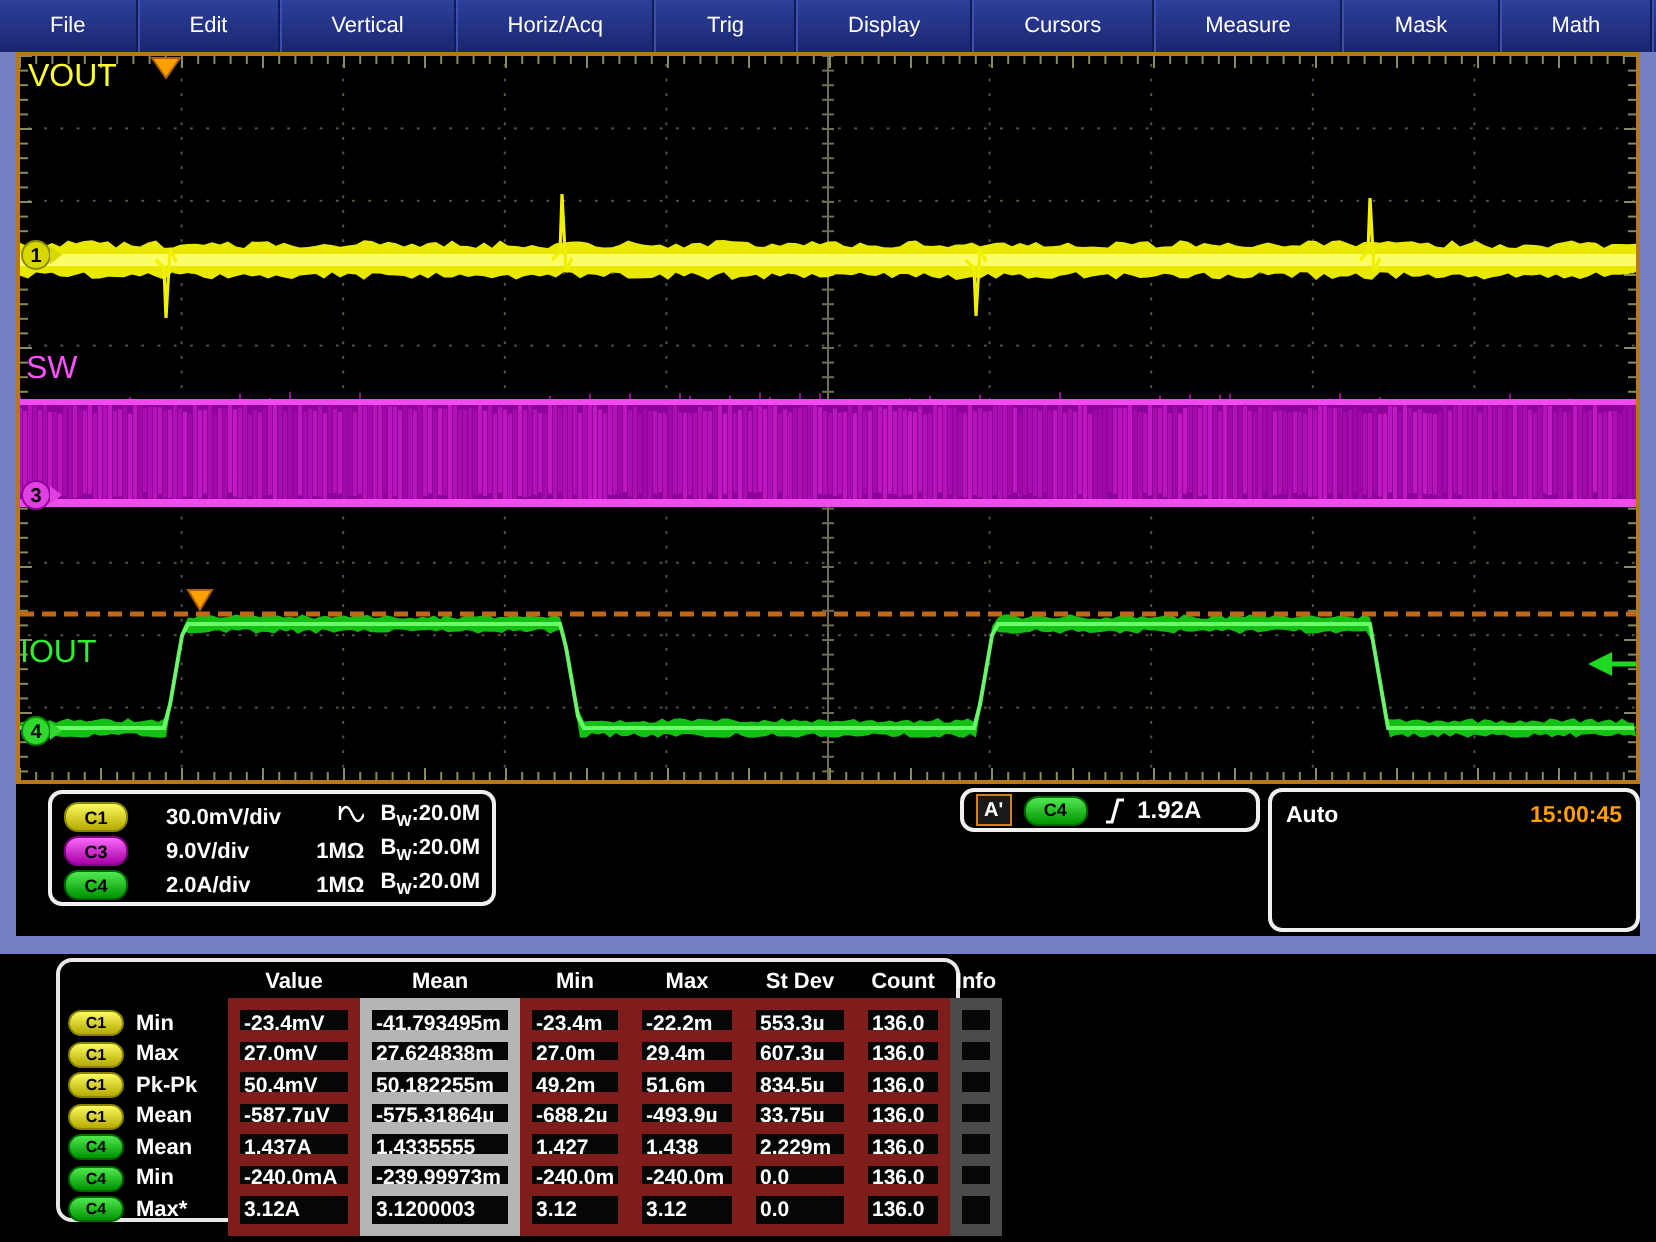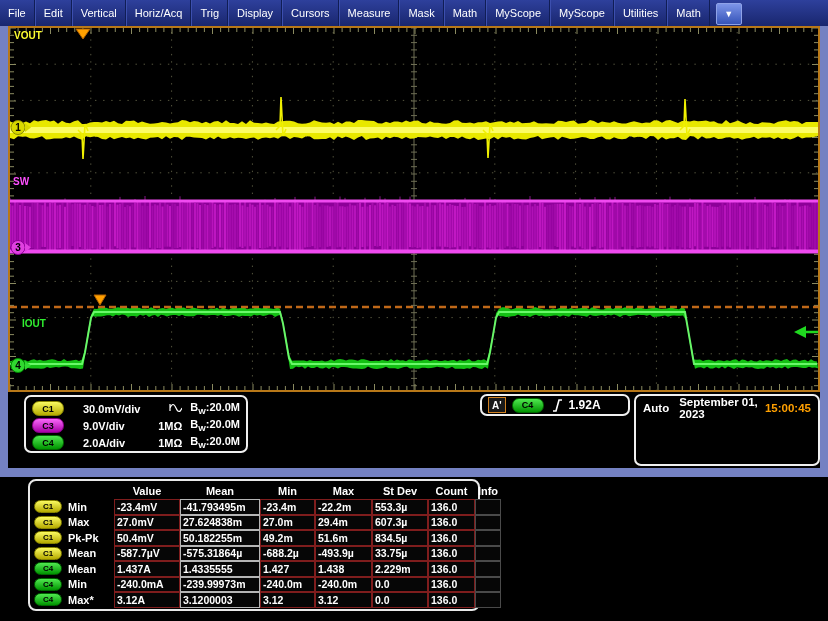--- a/index.html
+++ b/index.html
@@ -2,45 +2,45 @@
 <html><head>
 <meta charset="utf-8">
 <style>
   html,body{margin:0;padding:0;background:#000;}
   #app{position:relative;width:828px;height:621px;overflow:hidden;background:#000;
        font-family:"Liberation Sans",sans-serif;-webkit-font-smoothing:antialiased;}
   
   .titlebar{position:absolute;left:0;top:0;width:828px;height:26px;
     background:linear-gradient(#2e409c,#19266e);display:flex;align-items:stretch;}
   .menubar{display:flex;align-items:stretch;}
-  .menu-item{color:#fff;font-size:11px;padding:0 8px;display:flex;align-items:center;
+  .menu-item{color:#fff;font-size:11px;padding:0 25px;display:flex;align-items:center;
     border-right:1px solid #101d55;border-left:1px solid #3c4fae;cursor:default;white-space:nowrap;}
   .menu-item:first-child{border-left:none;}
   .help-drop{width:24px;height:20px;margin:3px 2px 0 6px;border:1px solid #8fa2e8;border-radius:2px;
     background:linear-gradient(#7d95e8,#3553b8);color:#fff;font-size:9px;display:flex;
     align-items:center;justify-content:center;}
   .tb-right{position:absolute;right:0;top:0;height:26px;display:flex;align-items:center;}
   .model-ghost{color:#2c3d96;font-size:12px;font-weight:bold;margin-right:14px;opacity:.8;}
   .tek-logo{color:#fff;font-size:16px;font-weight:bold;letter-spacing:.5px;margin-right:16px;}
   .win-btn{width:26px;height:19px;border-radius:3px;margin-right:5px;display:flex;align-items:center;
     justify-content:center;font-size:11px;font-weight:bold;color:#fff;}
   .btn-min{background:linear-gradient(#7e9bf2,#2a4cb4);border:1px solid #9db3f5;}
   .btn-close{background:linear-gradient(#ff7a4a,#c41806);border:1px solid #ff9a7a;margin-right:4px;}
   .btn-min .bar{width:12px;height:4px;background:#fff;border-radius:2px;margin-top:6px;}
   
   .strip{position:absolute;width:8px;top:26px;height:442px;background:#7481c2;}
   .strip.left{left:0;} .strip.right{right:0;}
   .blue-band{position:absolute;left:0;top:468px;width:828px;height:9px;background:#7481c2;}
   .graticule{position:absolute;left:8px;top:26px;width:812px;height:366px;background:#000;
     border:2px solid #b87818;box-sizing:border-box;}
   .graticule svg{position:absolute;left:0;top:0;}
-  .trace-label{position:absolute;font-size:10px;font-weight:bold;text-align:center;}
+  .trace-label{position:absolute;font-size:16px;font-weight:normal;text-align:center;}
   .lbl-vout{left:4px;top:2px;color:#ffff30;}
   .lbl-sw{left:3px;top:148px;color:#ff50ff;}
-  .lbl-iout{left:12px;top:290px;color:#30ee30;}
+  .lbl-iout{left:0;top:290px;color:#30ee30;}
   .ch-marker{position:absolute;left:-7px;width:22px;height:15px;}
   
   .readouts{position:absolute;left:8px;top:392px;width:812px;height:76px;background:#000;}
   .panel{position:absolute;background:#000;border:2px solid #f0f0f0;border-radius:7px;box-sizing:border-box;}
   .ch-panel{left:16px;top:3px;width:224px;height:58px;padding:3px 6px;}
   .ch-row{display:flex;align-items:center;height:17px;color:#fff;font-size:11px;font-weight:bold;}
   .pill{width:30px;height:13px;border-radius:7px;display:flex;align-items:center;justify-content:center;
     font-size:9px;font-weight:bold;color:#000;margin-right:7px;flex:0 0 auto;}
   .pill.c1{background:linear-gradient(#fafa60,#b5aa00);border:1px solid #888400;text-align:right;}
   .pill.c3{background:linear-gradient(#f868f8,#a800a8);border:1px solid #880088;}
@@ -60,21 +60,21 @@
   
   .bottom{position:absolute;left:0;top:477px;width:828px;height:144px;background:#000;}
   .meas-panel{position:absolute;left:28px;top:2px;width:452px;height:132px;background:#000;
     border:2px solid #e8e8e8;border-radius:8px;box-sizing:border-box;padding:2px 4px;}
   .mrow{display:grid;grid-template-columns:80px 66px 80px 55px 57px 56px 47px 26px;height:15.5px;
     align-items:center;}
   .mrow.hdr{height:16px;color:#fff;font-size:11px;font-weight:bold;}
   .mrow.hdr div{text-align:center;}
   .mlabel{display:flex;align-items:center;color:#fff;font-size:11px;font-weight:bold;}
   .mlabel .pill{width:26px;height:11px;font-size:8px;margin-right:6px;}
-  .cell{height:13.5px;border:1px solid #7f1d1d;background:#060606;color:#fff;font-size:10.5px;
+  .cell{height:13.5px;border:6px solid #7f1d1d;background:#060606;color:#fff;font-size:10.5px;
     font-weight:bold;padding:0 2px;display:flex;align-items:center;overflow:hidden;white-space:nowrap;}
   .cell.mean{border-color:#b5b5b5;}
   .cell.empty{border-color:#4a4a4a;}
 </style>
 </head>
 <body>
 
 <div id="app">
 
   <div class="titlebar">
@@ -2186,21 +2186,20 @@
       <div class="pill c4">C4</div>
       <svg width="13" height="15">
         <path d="M2,13 L5,13 L8,2 L11,2" stroke="#fff" stroke-width="1.6" fill="none"></path>
       </svg>
       <span class="trig-level">1.92A</span>
     </div>
 
     <div class="panel tb-panel">
       <div class="tb-line">
         <span>Auto</span>
-        <span style="margin-left:10px">September 01, 2023</span>
         <span class="sp"></span>
         <span class="orange">15:00:45</span>
       </div>
     </div>
   </div>
 
   <div class="bottom">
     <div class="meas-panel">
       <div class="mrow hdr">
         <div></div>

